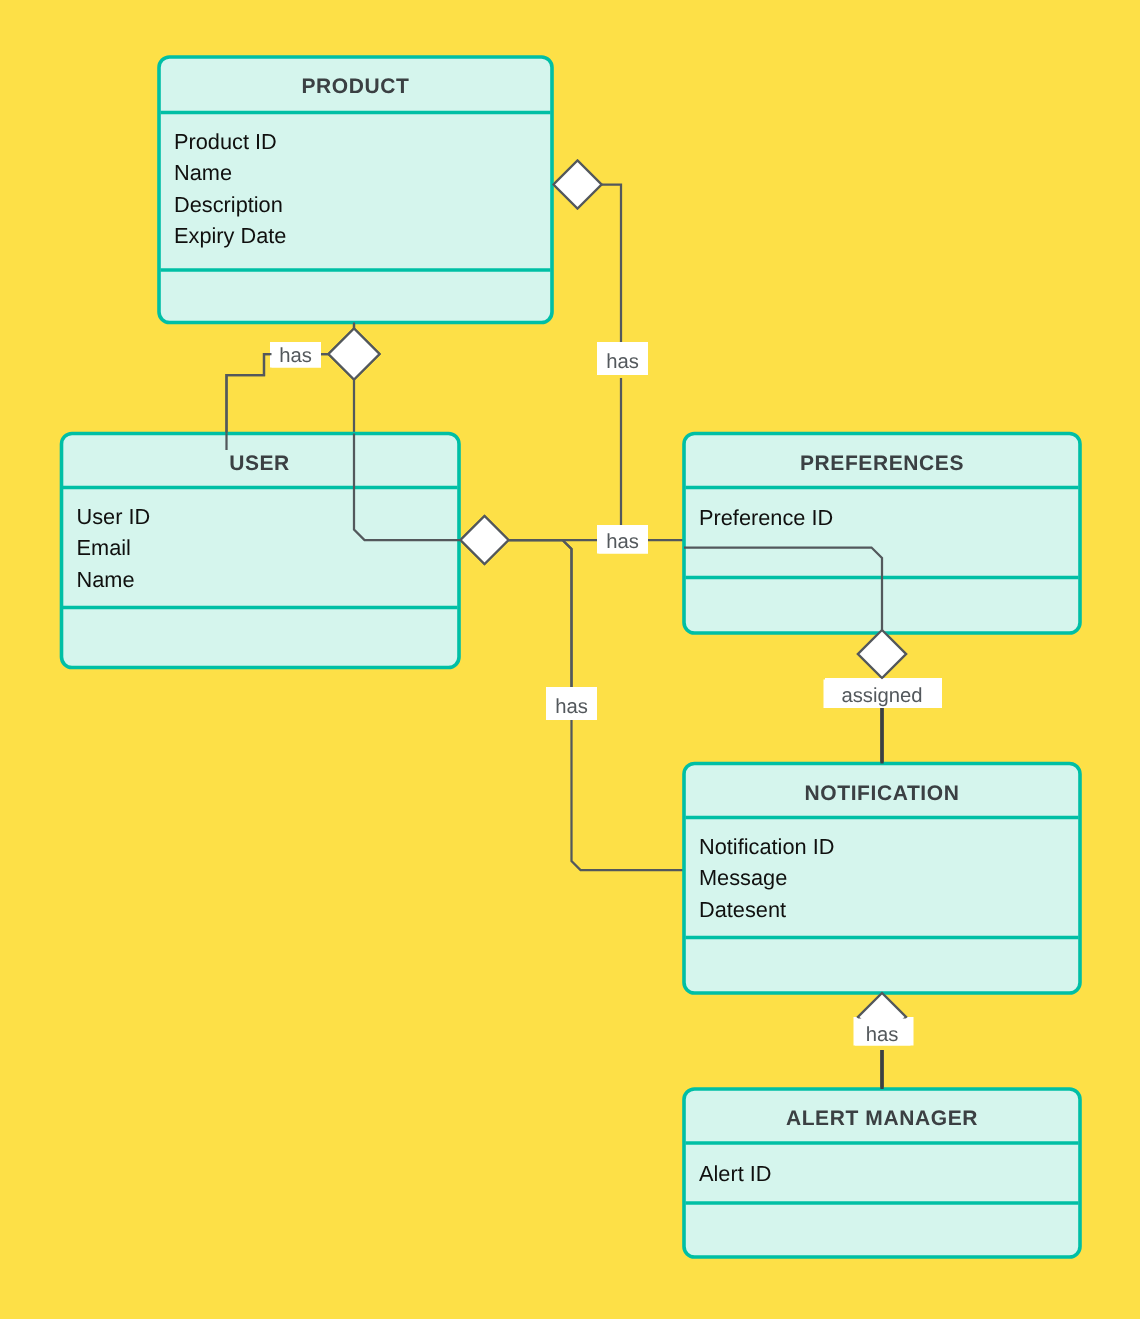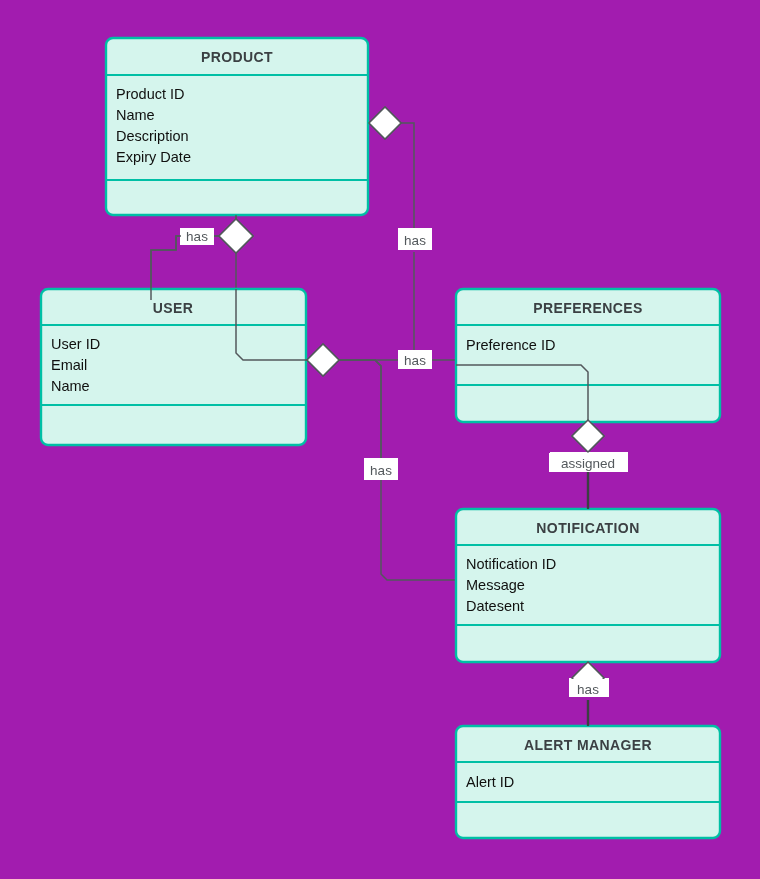--- a/index.html
+++ b/index.html
@@ -10,21 +10,21 @@
   body {
     width: 760px;
     height: 879px;
     font-family: "Liberation Sans", sans-serif;
     overflow: hidden;
   }
   #canvas {
     position: relative;
     width: 760px;
     height: 879px;
-    background: #a21caf;
+    background: #fde047;
   }
   svg.diagram {
     position: absolute;
     top: 0;
     left: 0;
     width: 760px;
     height: 879px;
   }
   .entity-box {
     fill: #d5f5ed;

